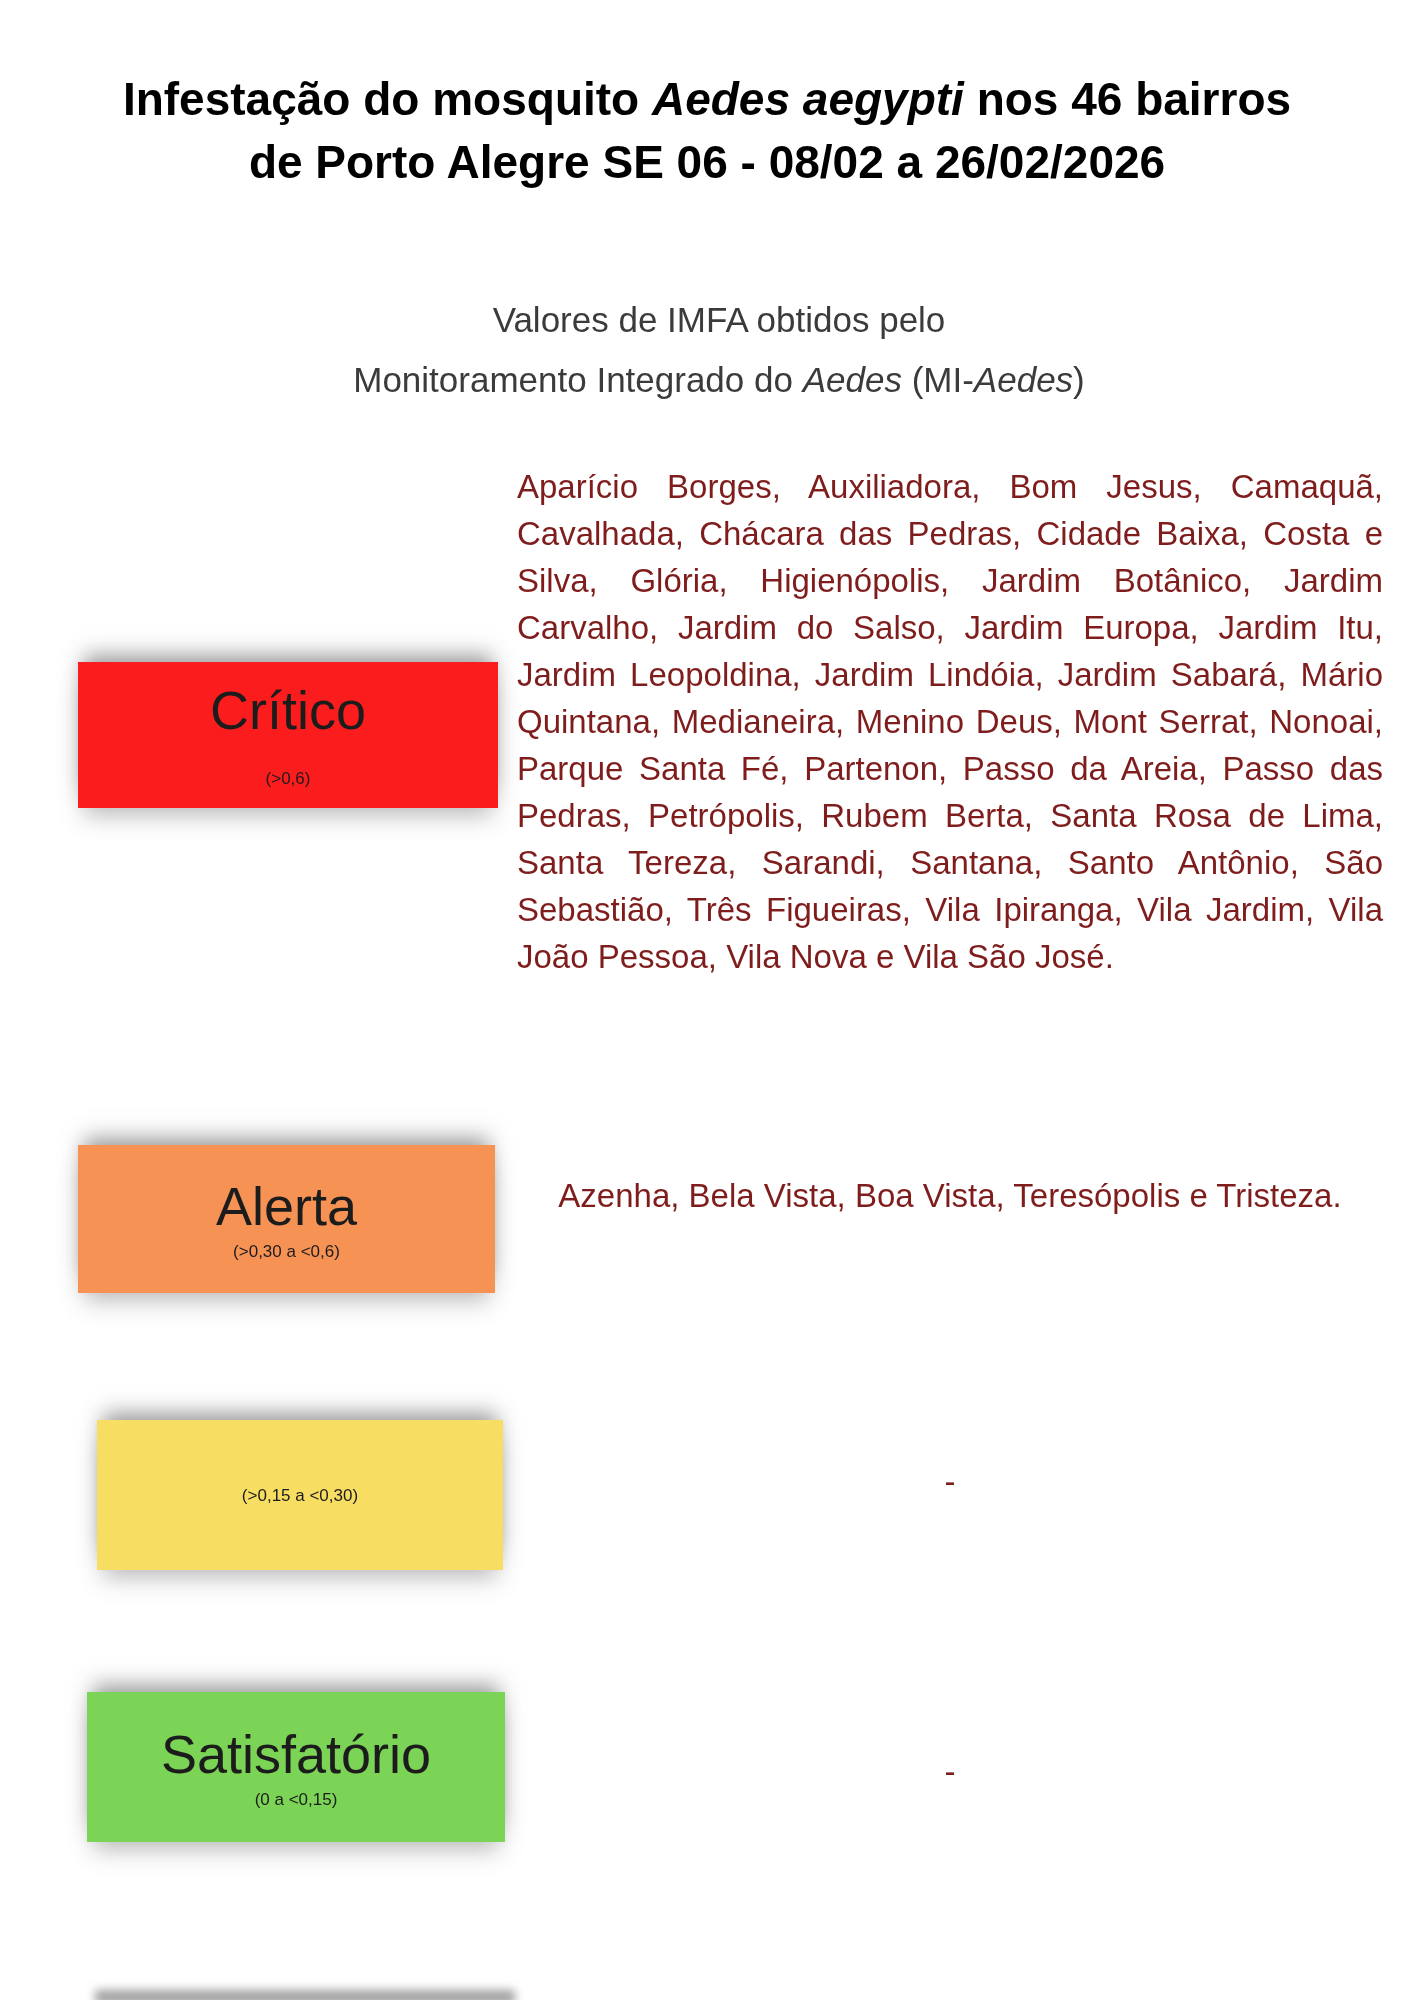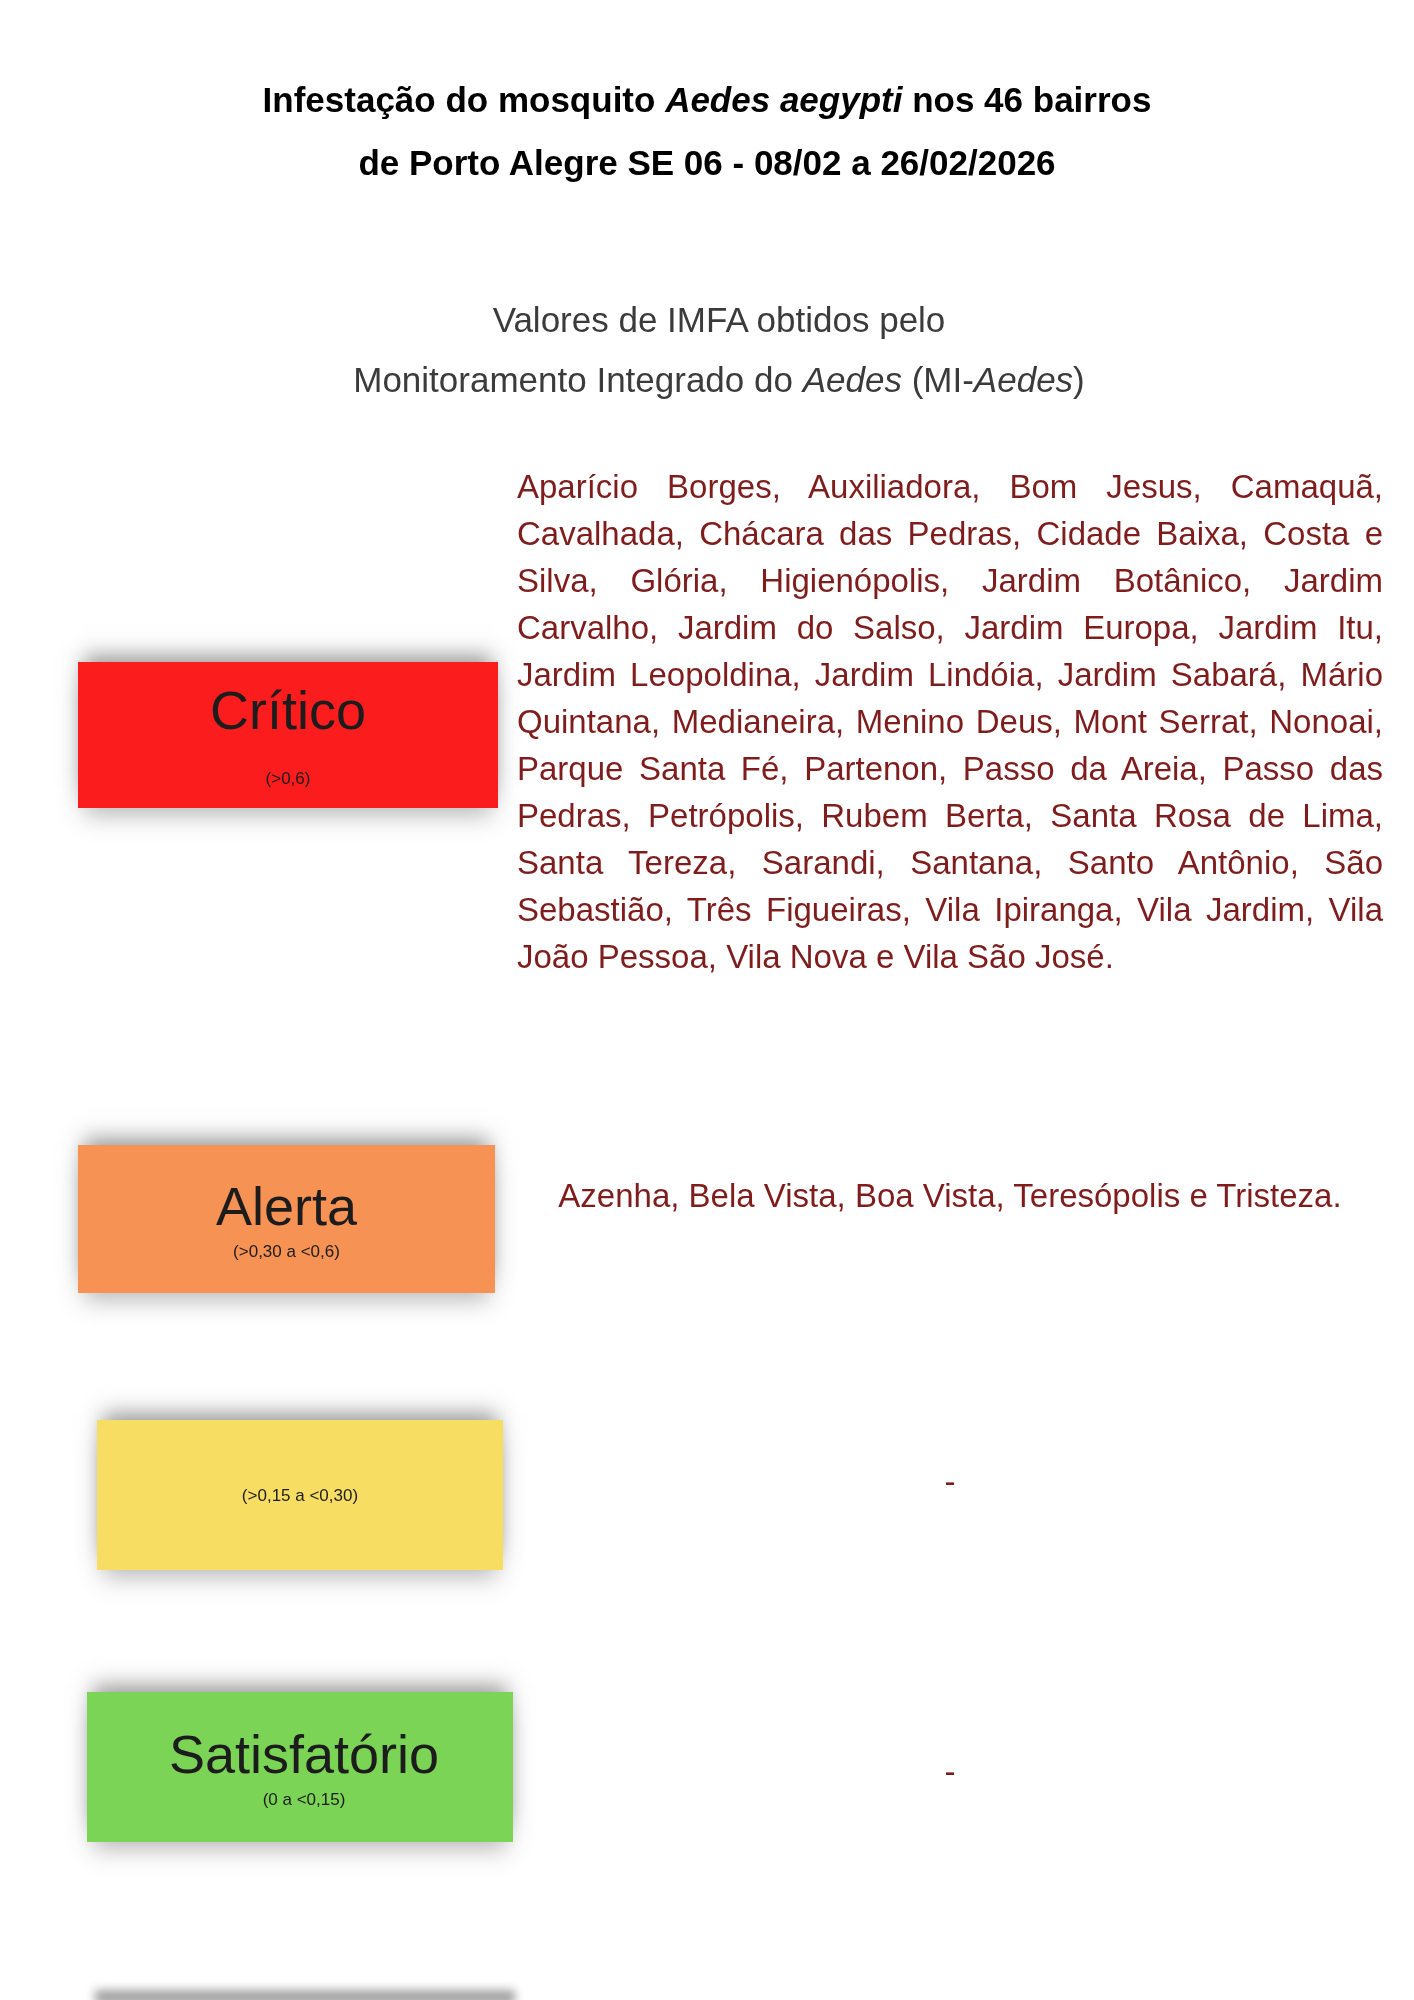--- a/index.html
+++ b/index.html
@@ -2,39 +2,39 @@
 <html><head>
 <meta charset="utf-8">
 <style>
   html,body{margin:0;padding:0;background:#ffffff;}
   .page{
     position:relative;width:1414px;height:2000px;background:#ffffff;
     font-family:"Liberation Sans",sans-serif;overflow:hidden;
   }
   .title{
     position:absolute;top:68px;left:0;width:100%;margin:0;
-    text-align:center;font-size:35px;line-height:63px;font-weight:700;color:#000000;
+    text-align:center;font-size:46px;line-height:63px;font-weight:700;color:#000000;
   }
   .title i{font-style:italic;}
   .subtitle{
     position:absolute;top:290px;left:12px;width:100%;
     text-align:center;font-size:35px;line-height:60px;font-weight:400;color:#3b3b3b;
   }
   .subtitle i{font-style:italic;}
   .box{
     position:absolute;display:flex;flex-direction:column;align-items:center;justify-content:center;
     gap:10px;
     box-shadow:0 -13px 20px -6px rgba(75,75,75,.55), 0 14px 22px -6px rgba(110,110,110,.45);
   }
   .box-label{font-size:54px;line-height:1;color:#1c1c1c;font-weight:400;}
   .box-range{font-size:17px;line-height:1;color:#1c1c1c;font-weight:400;}
   #critico-box{left:78px;top:662px;width:420px;height:146px;gap:33px;}
   #alerta-box{left:78px;top:1137px;width:417px;height:148px;}
   #moderado-box{left:97px;top:1420px;width:406px;height:150px;}
-  #satisfatorio-box{left:87px;top:1692px;width:418px;height:150px;padding-left:8px;}
+  #satisfatorio-box{left:87px;top:1692px;width:418px;height:150px;}
   .neigh{
     position:absolute;left:517px;width:866px;
     color:#7f1d1d;font-size:33px;line-height:47px;font-weight:400;
   }
   #critico-list{top:463px;text-align:justify;}
   #alerta-list{top:1172px;text-align:center;}
   #moderado-list{top:1458px;text-align:center;}
   #satisfatorio-list{top:1748px;text-align:center;}
   .cutoff-shadow{
     position:absolute;left:95px;width:420px;height:14px;top:1990px;

